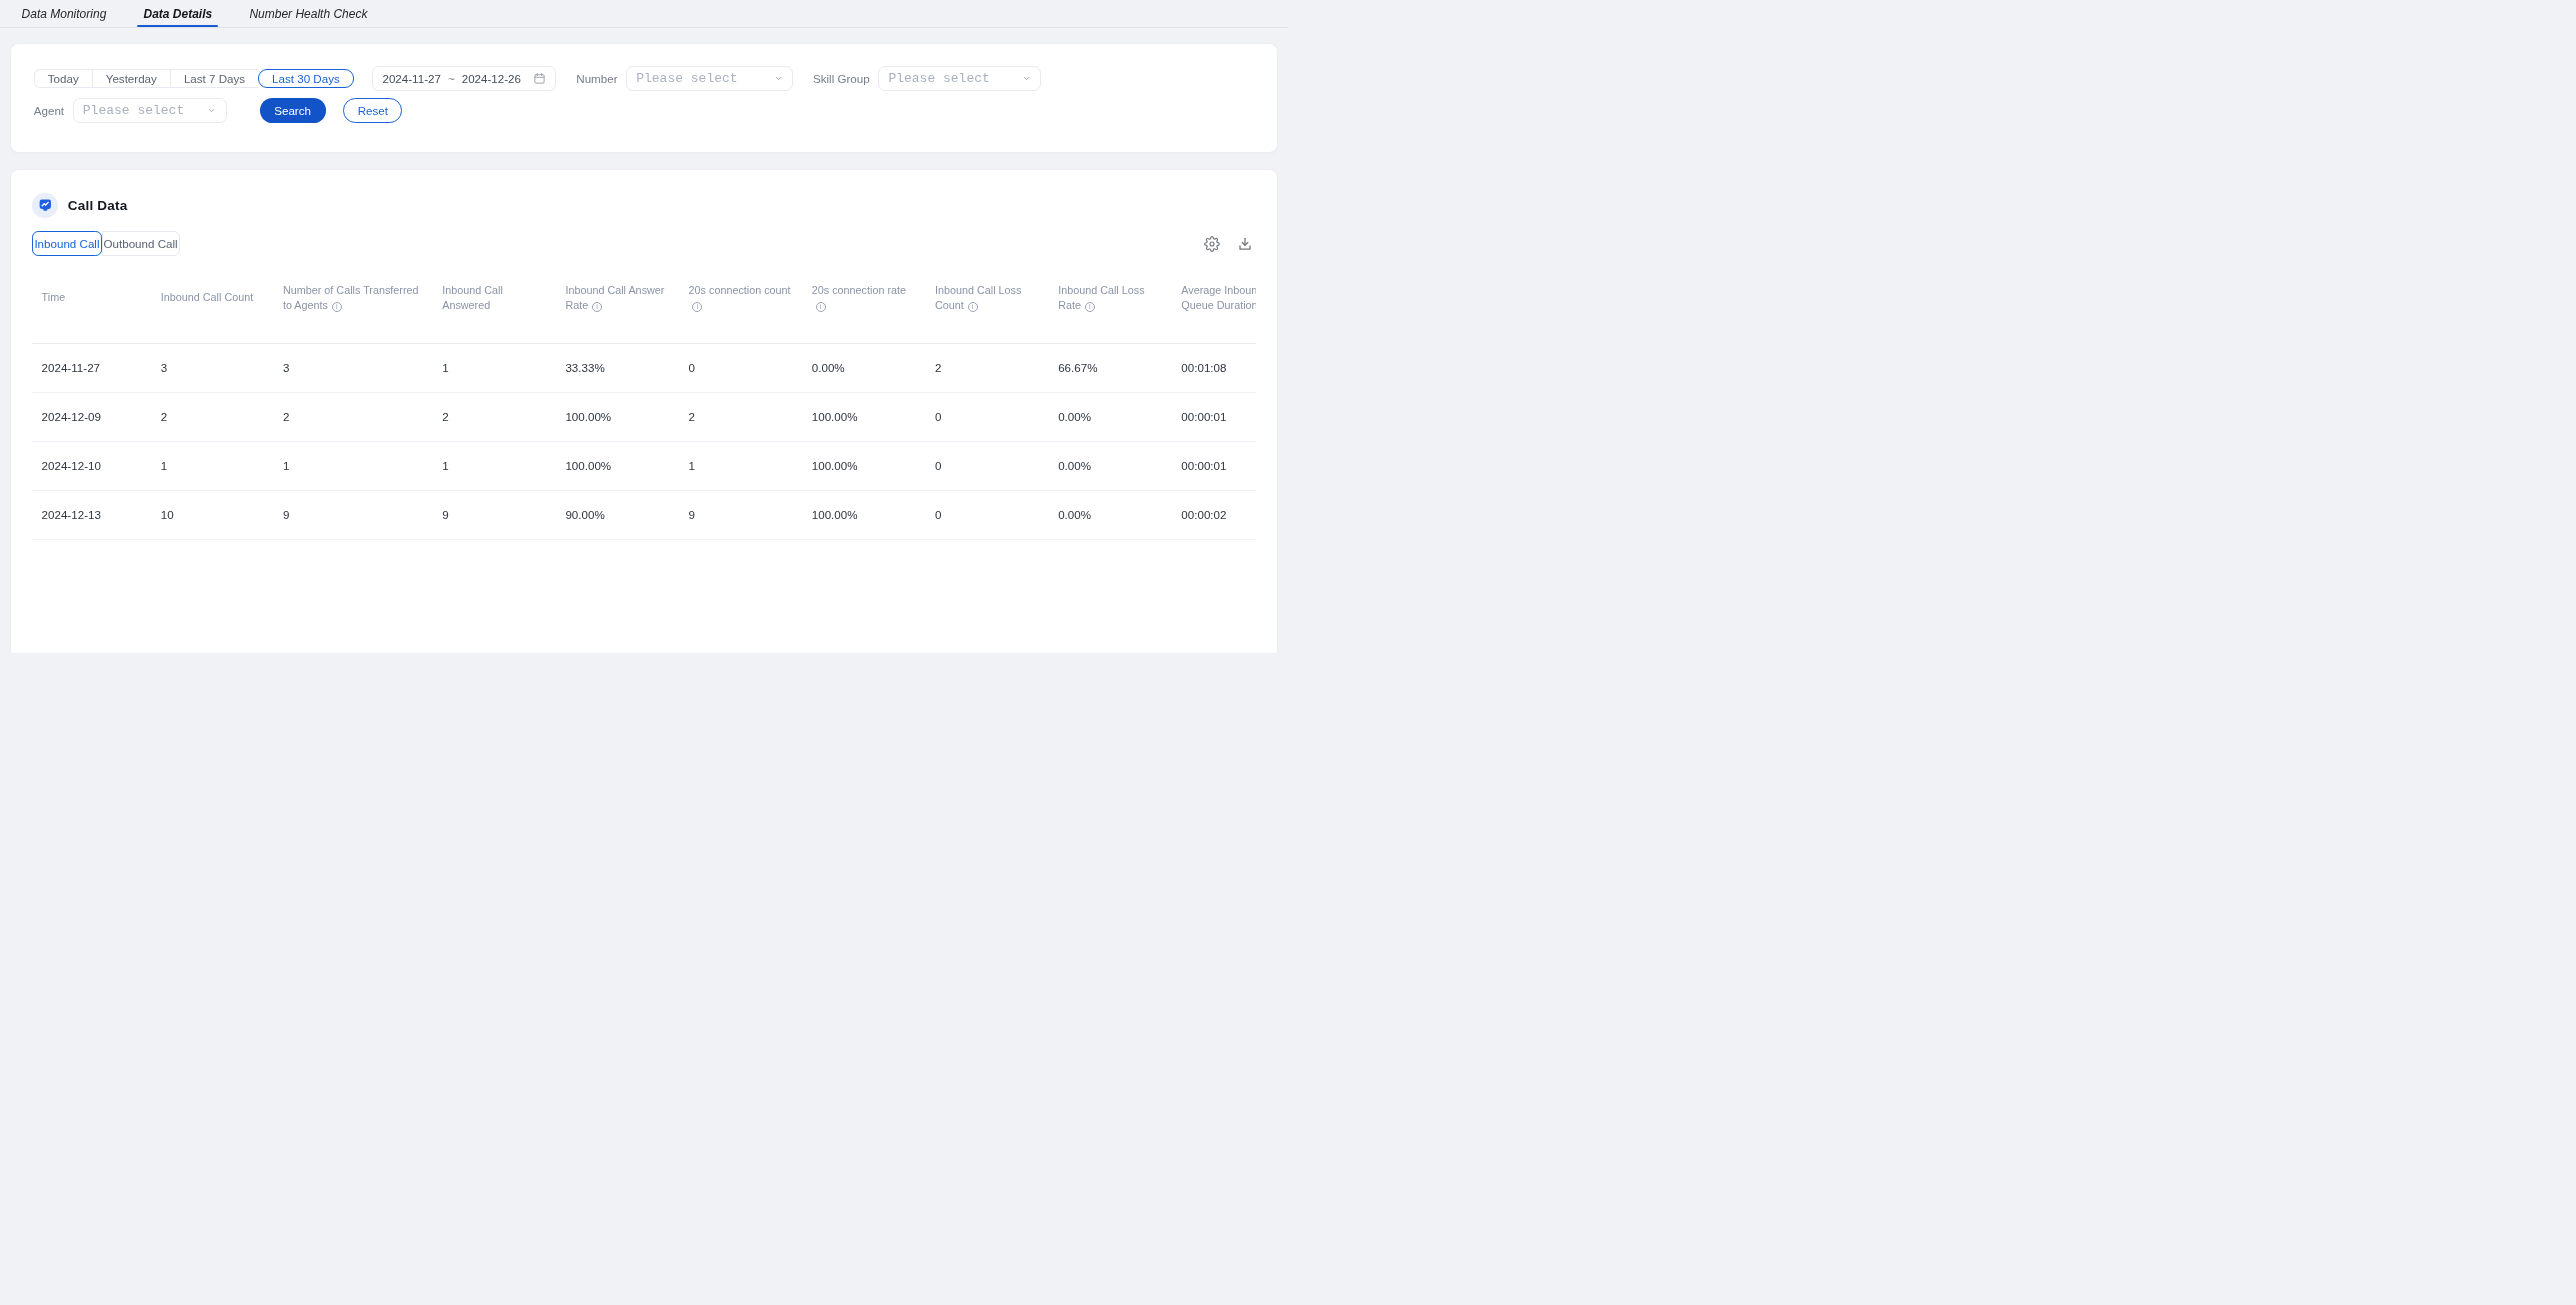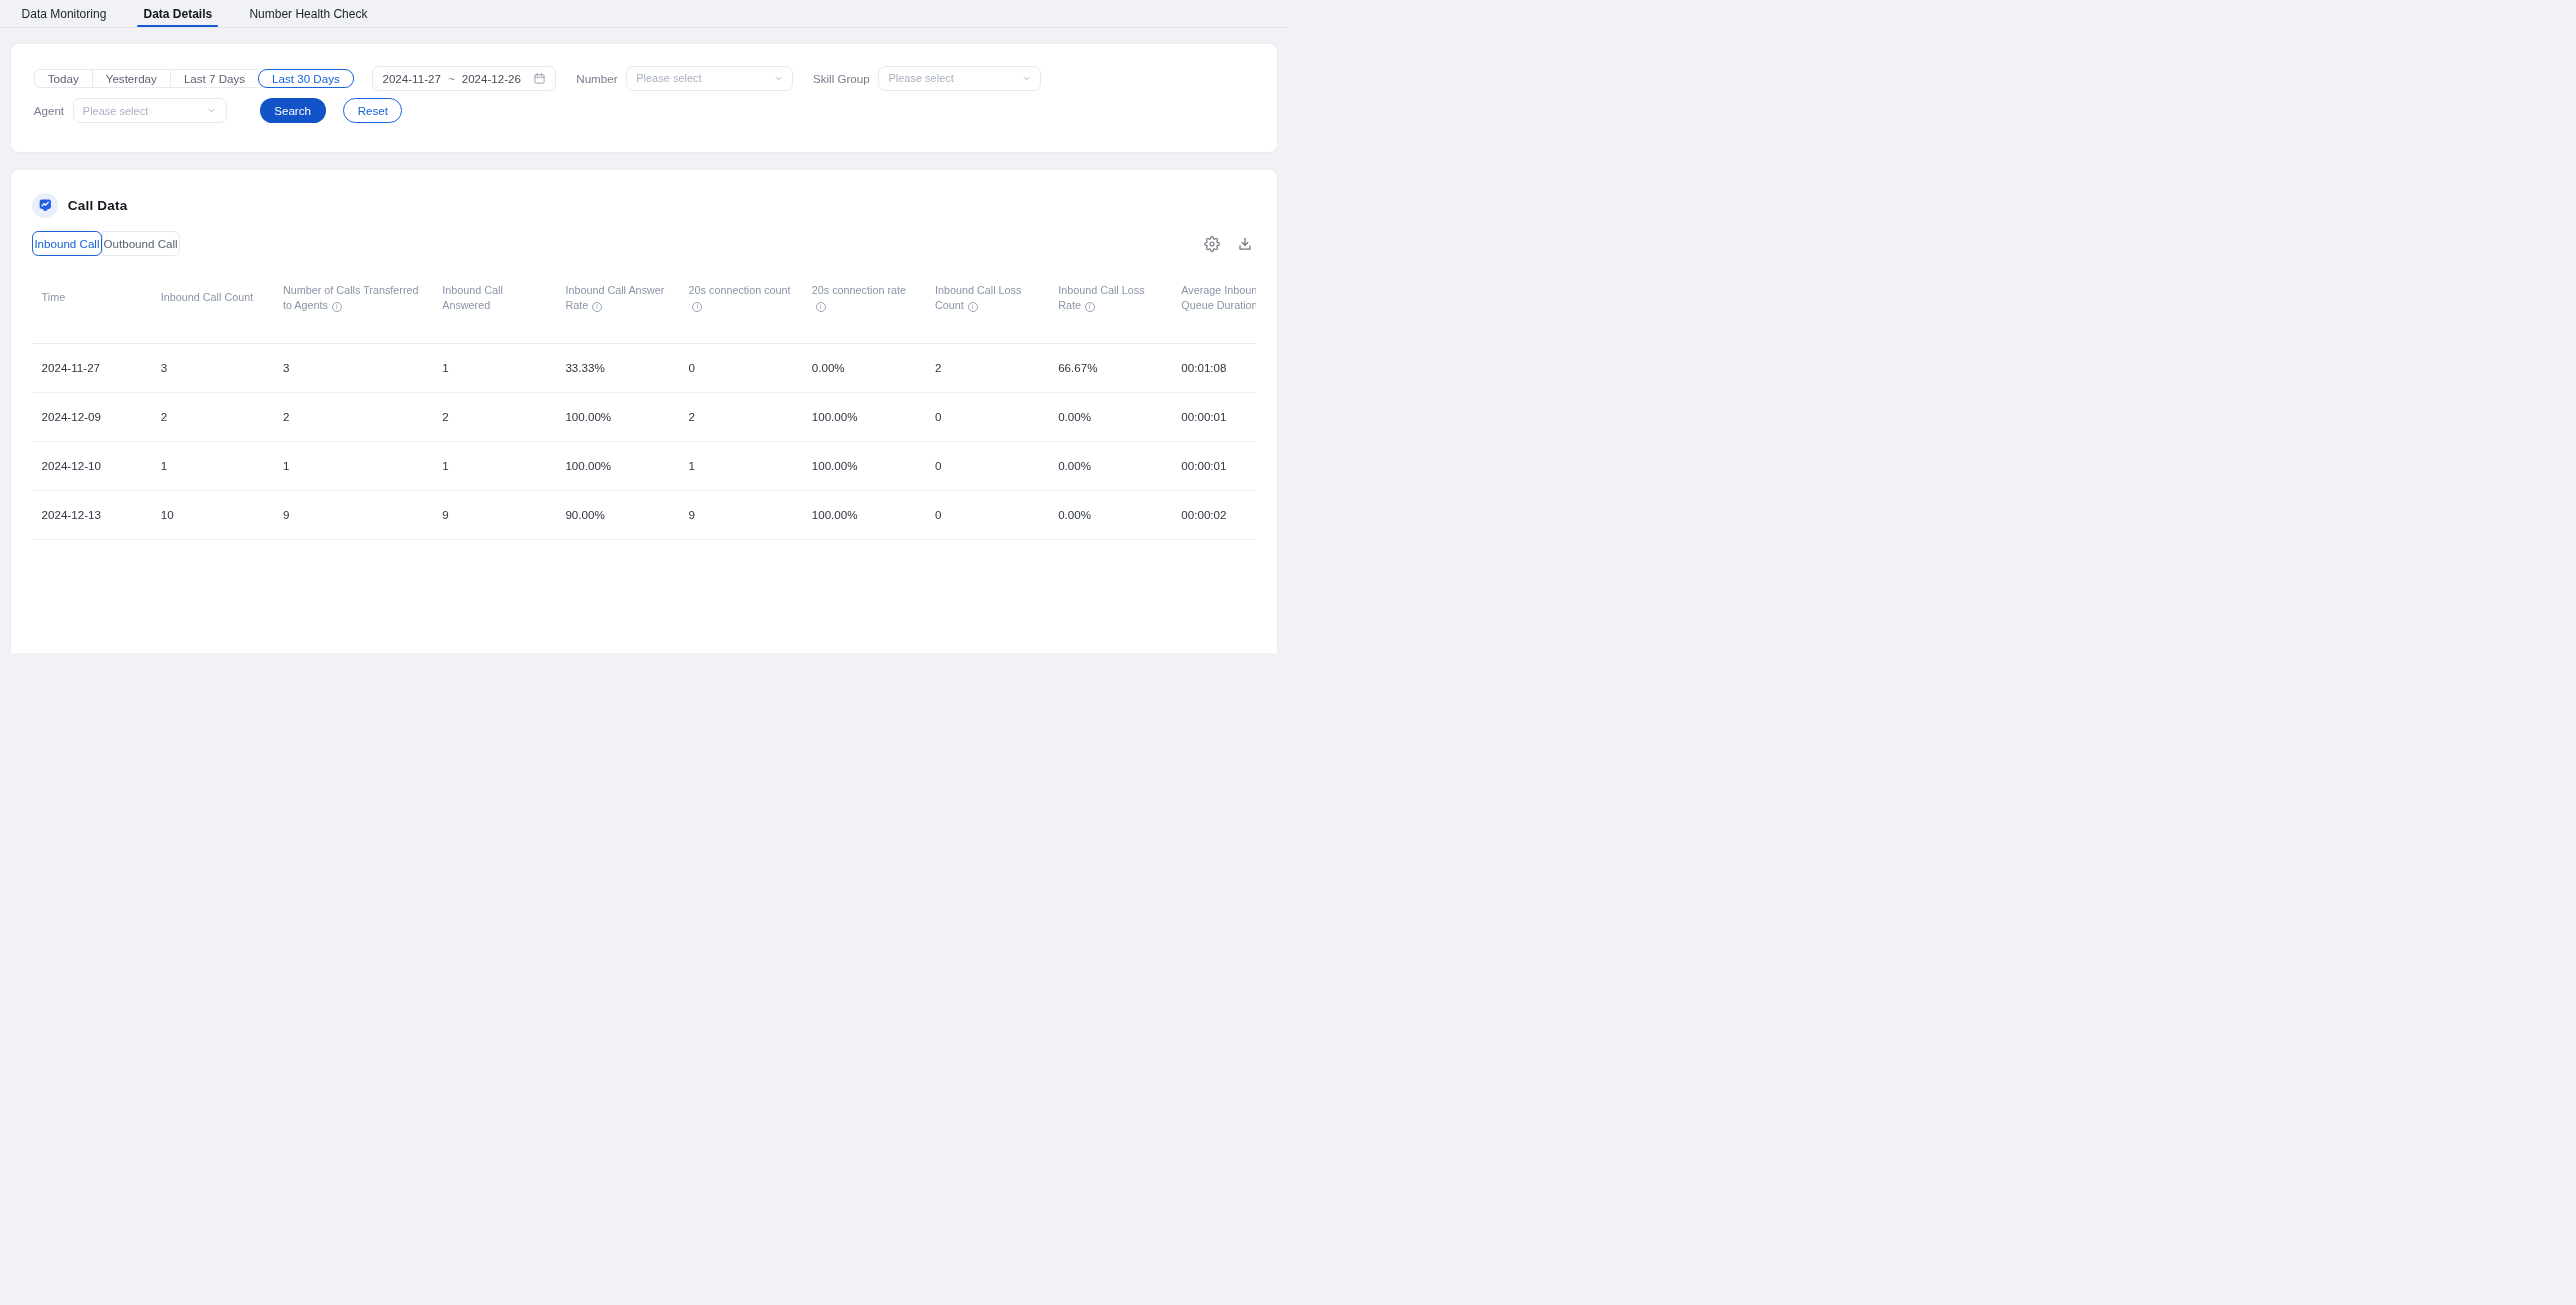--- a/index.html
+++ b/index.html
@@ -5,21 +5,21 @@
   * { margin:0; padding:0; box-sizing:border-box; }
   html,body { width:1288px; height:653px; overflow:hidden; }
   body {
     background:#f0f2f5;
     font-family:"Liberation Sans", sans-serif;
     color:#2e3540;
   }
   
   .topnav {
     height:28px; border-bottom:0.8px solid #e1e5eb;
-    display:flex; align-items:stretch; padding:0 18.5px; gap:31px;
+    display:flex; align-items:stretch; padding:0 18.5px; gap:31px;font-style:italic;
   }
   .topnav .tab {
     font-size:12px; color:#23272e; display:flex; align-items:center;
     padding:0 3.1px; position:relative; cursor:pointer; white-space:nowrap;
   }
   .topnav .tab.active { font-weight:bold; color:#14171c; }
   .topnav .tab.active::after {
     content:""; position:absolute; left:-3.1px; right:-3.1px; bottom:0;
     height:2.3px; background:#155bd0; border-radius:1.5px;
   }
@@ -50,21 +50,21 @@
   }
   .date-range .sep { color:#7a8290; }
   .date-range .cal { margin-left:auto; display:flex; }
   
   .field-label { font-size:11.6px; color:#757d8a; margin-left:20px; margin-right:8.5px; white-space:nowrap; }
   .field-label.first { margin-left:0; }
   .select {
     height:25px; border:0.8px solid #e6e9ef; border-radius:7px;
     display:flex; align-items:center; padding:0 9.2px; cursor:pointer;
   }
-  .select .placeholder { font-size:11px; color:#a9b1c0; }
+  .select .placeholder { font-size:13px; color:#a9b1c0;font-family:Liberation Mono, monospace; }
   .select .chev { margin-left:auto; display:flex; }
   .w-number { width:167px; } .w-skill { width:163px; } .w-agent { width:154px; }
   
   .btn {
     height:25px; border-radius:12.3px; font-size:11.6px; display:flex;
     align-items:center; justify-content:center; cursor:pointer; white-space:nowrap;
   }
   .btn-primary { margin-left:33px; width:66px; background:#1254c7; color:#ffffff; border:none; }
   .btn-ghost  { margin-left:17.7px; width:59px; background:#fff; color:#1763d8; border:1.2px solid #1763d8; }
   

